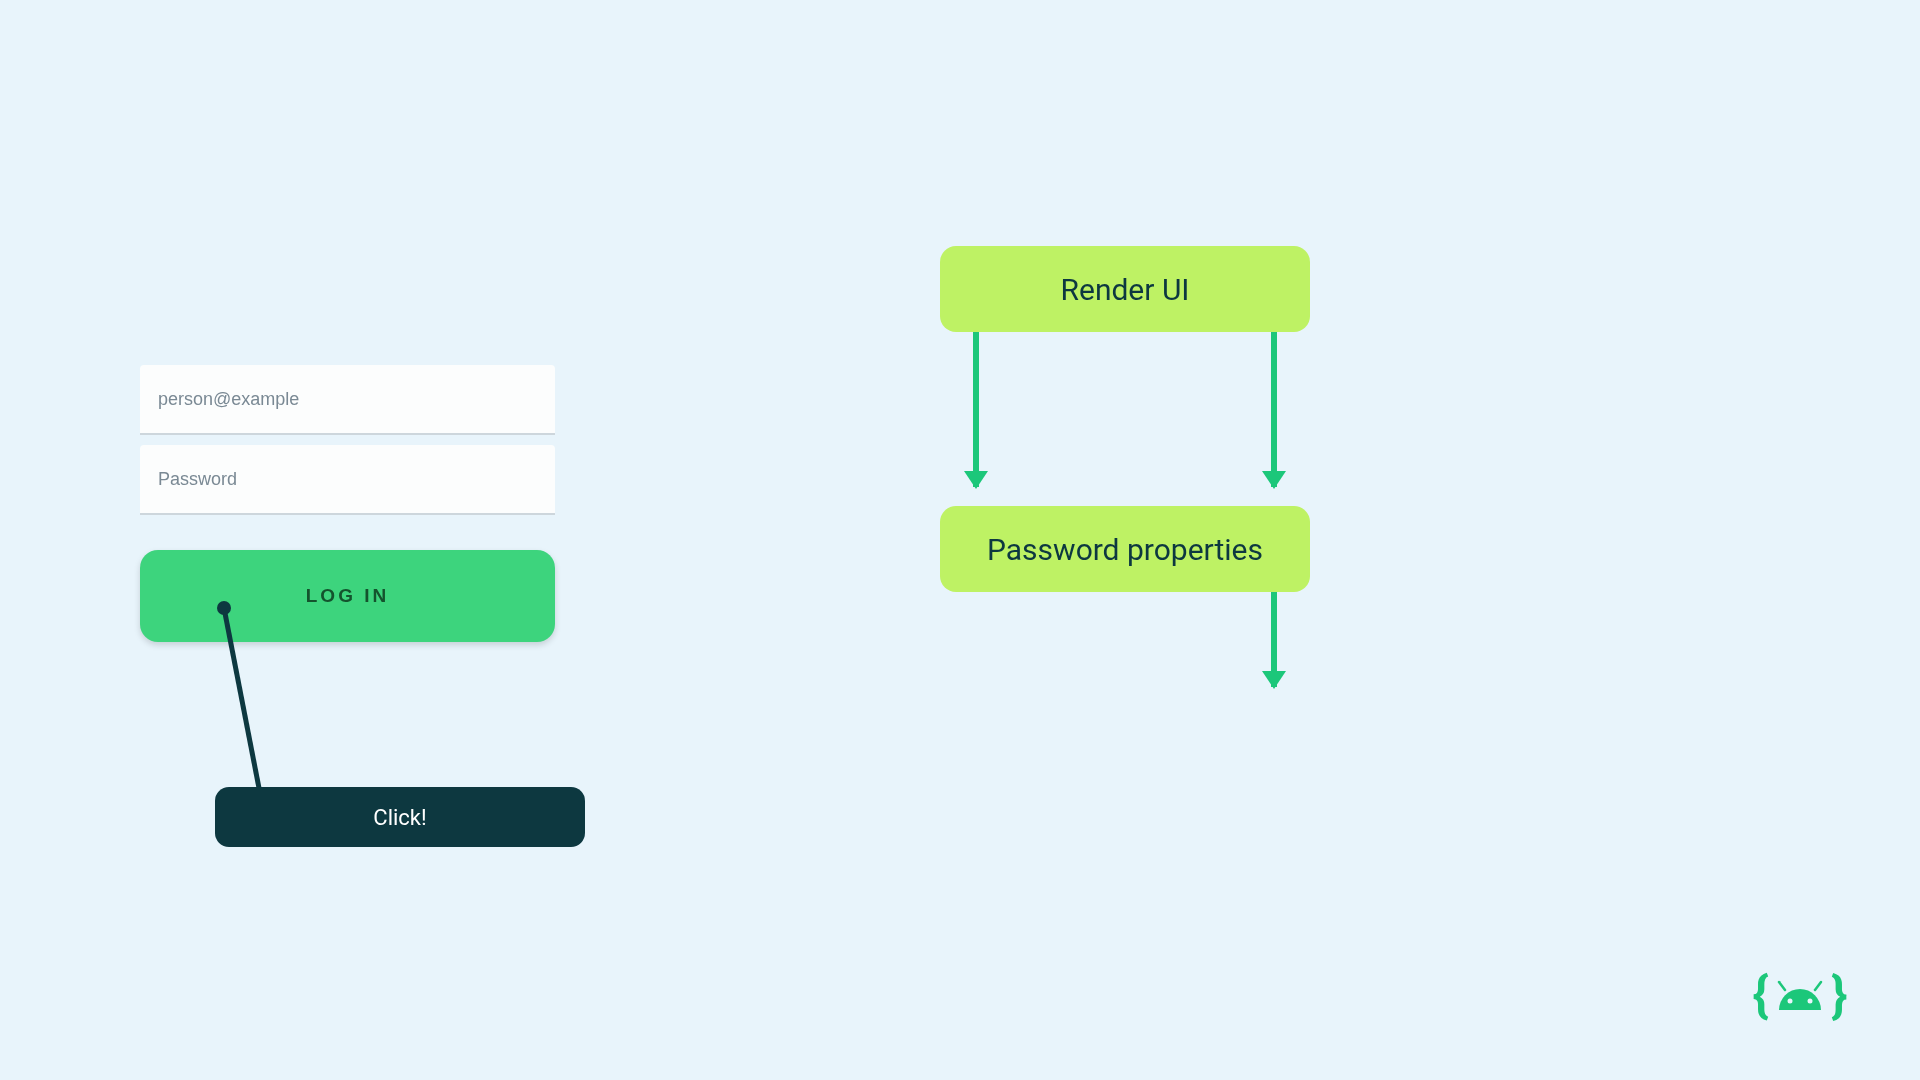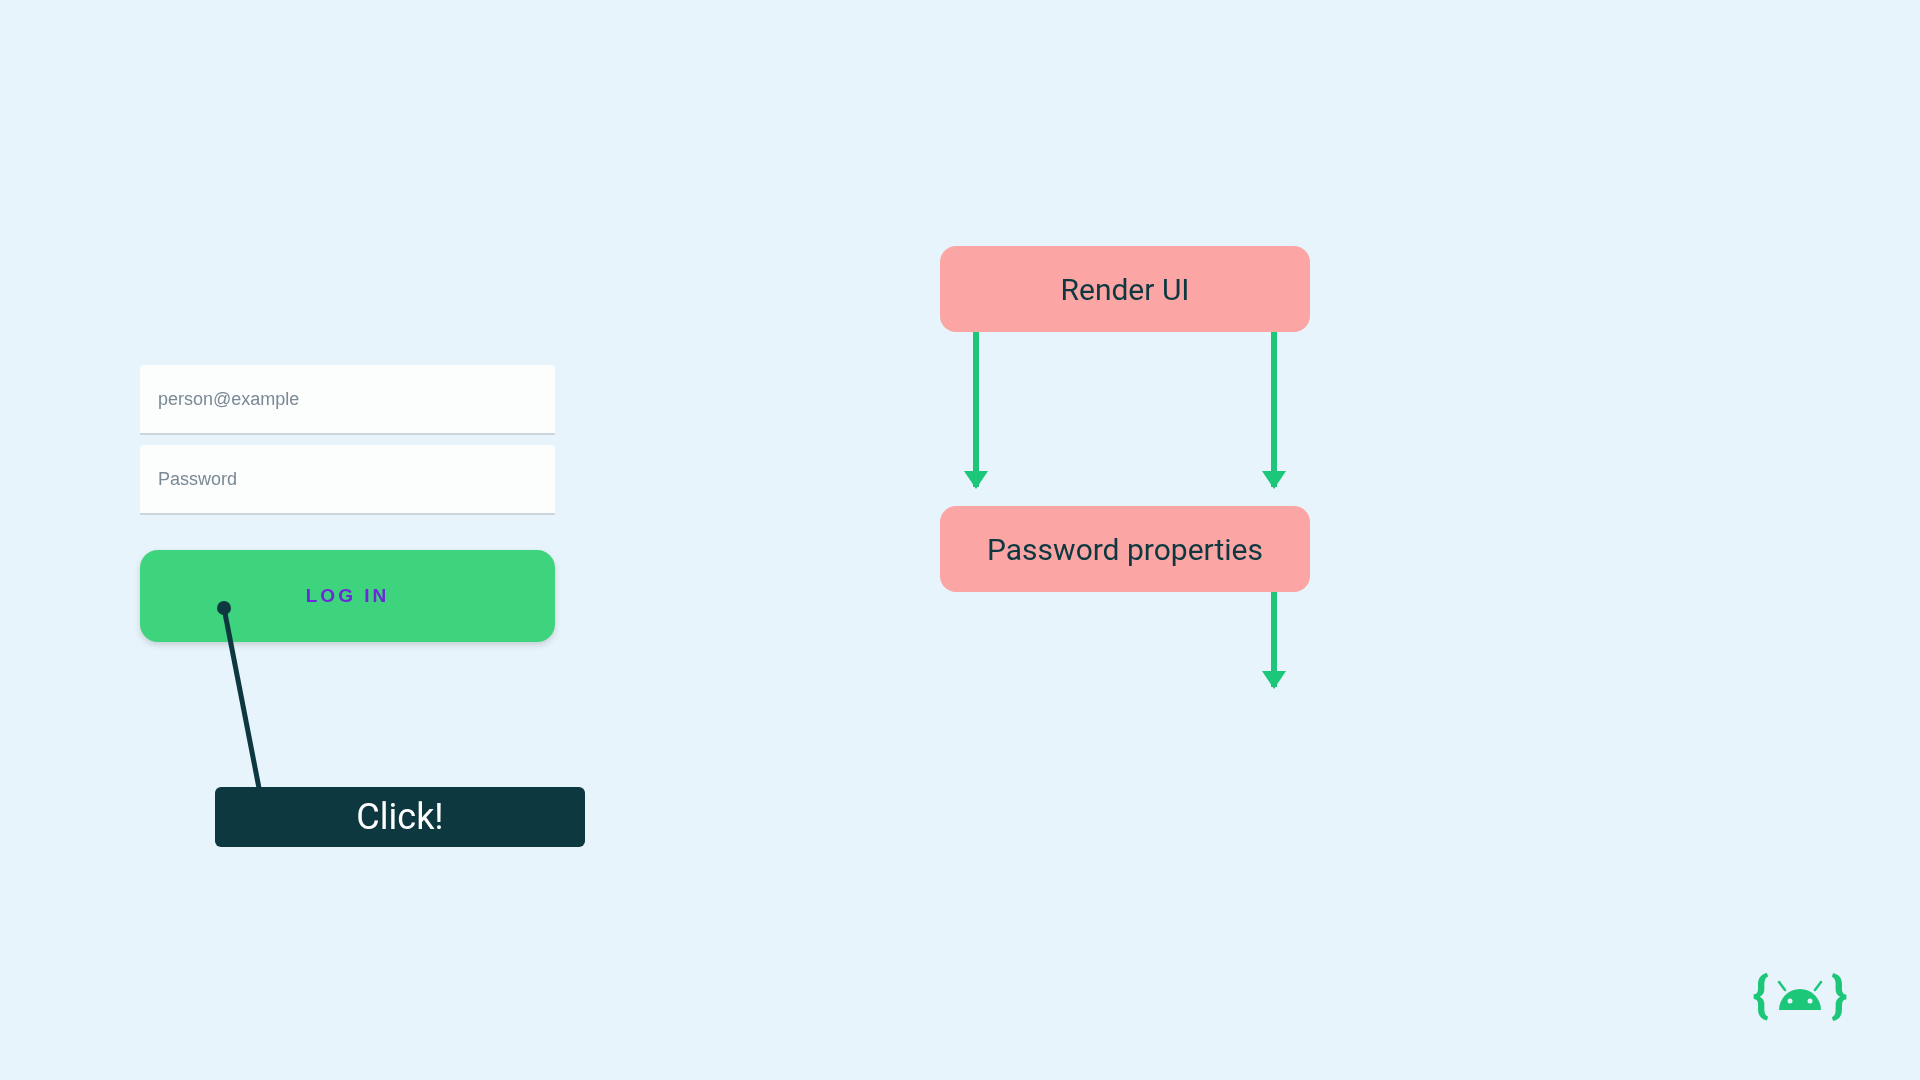--- a/index.html
+++ b/index.html
@@ -35,38 +35,38 @@
     }
     .input-field::placeholder {
       color: #7a8994;
     }
     .login-button {
       width: 100%;
       height: 92px;
       background: #3dd47d;
       border: none;
       border-radius: 18px;
-      color: #6d28d9;
+      color: #14532d;
       font-size: 19px;
       font-weight: 700;
       letter-spacing: 3px;
       cursor: pointer;
       margin-top: 25px;
       box-shadow: 0 3px 6px rgba(0,0,0,0.15);
     }
     .callout {
       position: absolute;
       left: 215px;
       top: 787px;
       width: 370px;
       height: 60px;
       background: #0d3840;
-      border-radius: 6px;
+      border-radius: 14px;
       color: #fff;
-      font-size: 36px;
+      font-size: 22px;
       display: flex;
       align-items: center;
       justify-content: center;
     }
     .callout-line {
       position: absolute;
       left: 219px;
       top: 603px;
       width: 50px;
       height: 200px;
@@ -83,21 +83,21 @@
     }
     .flow-container {
       position: absolute;
       left: 940px;
       top: 246px;
       width: 370px;
     }
     .flow-box {
       width: 100%;
       height: 86px;
-      background: #fca5a5;
+      background: #bef264;
       border-radius: 16px;
       display: flex;
       align-items: center;
       justify-content: center;
       color: #0d3840;
       font-size: 30px;
       font-weight: 400;
     }
     .flow-gap {
       height: 174px;

